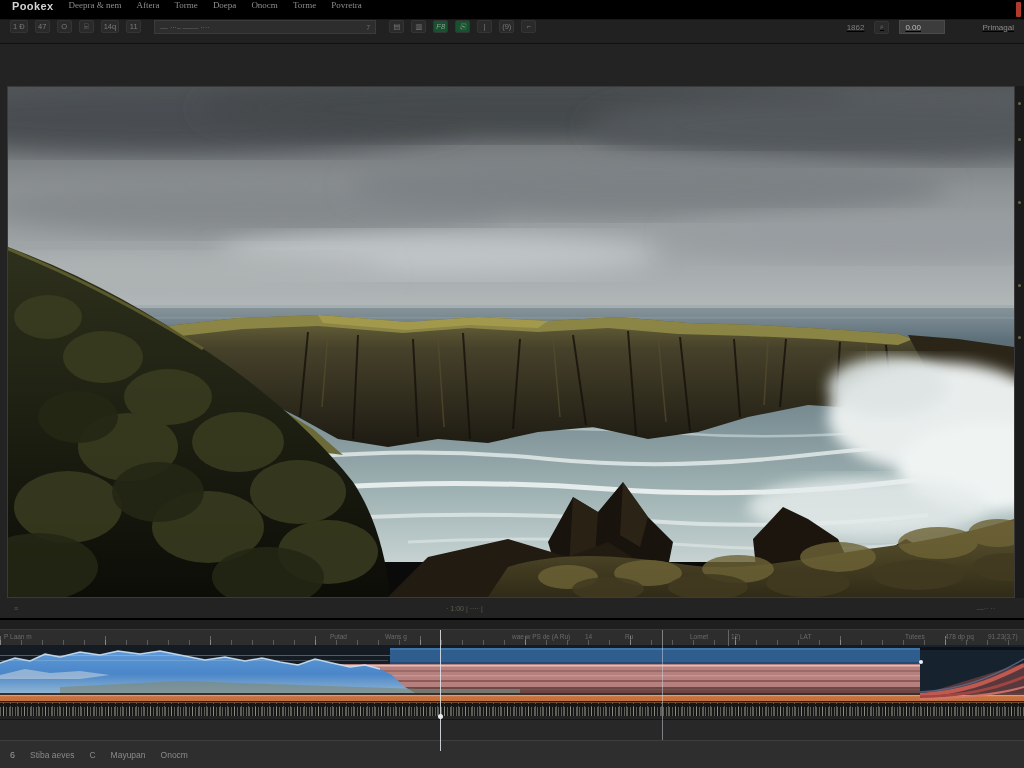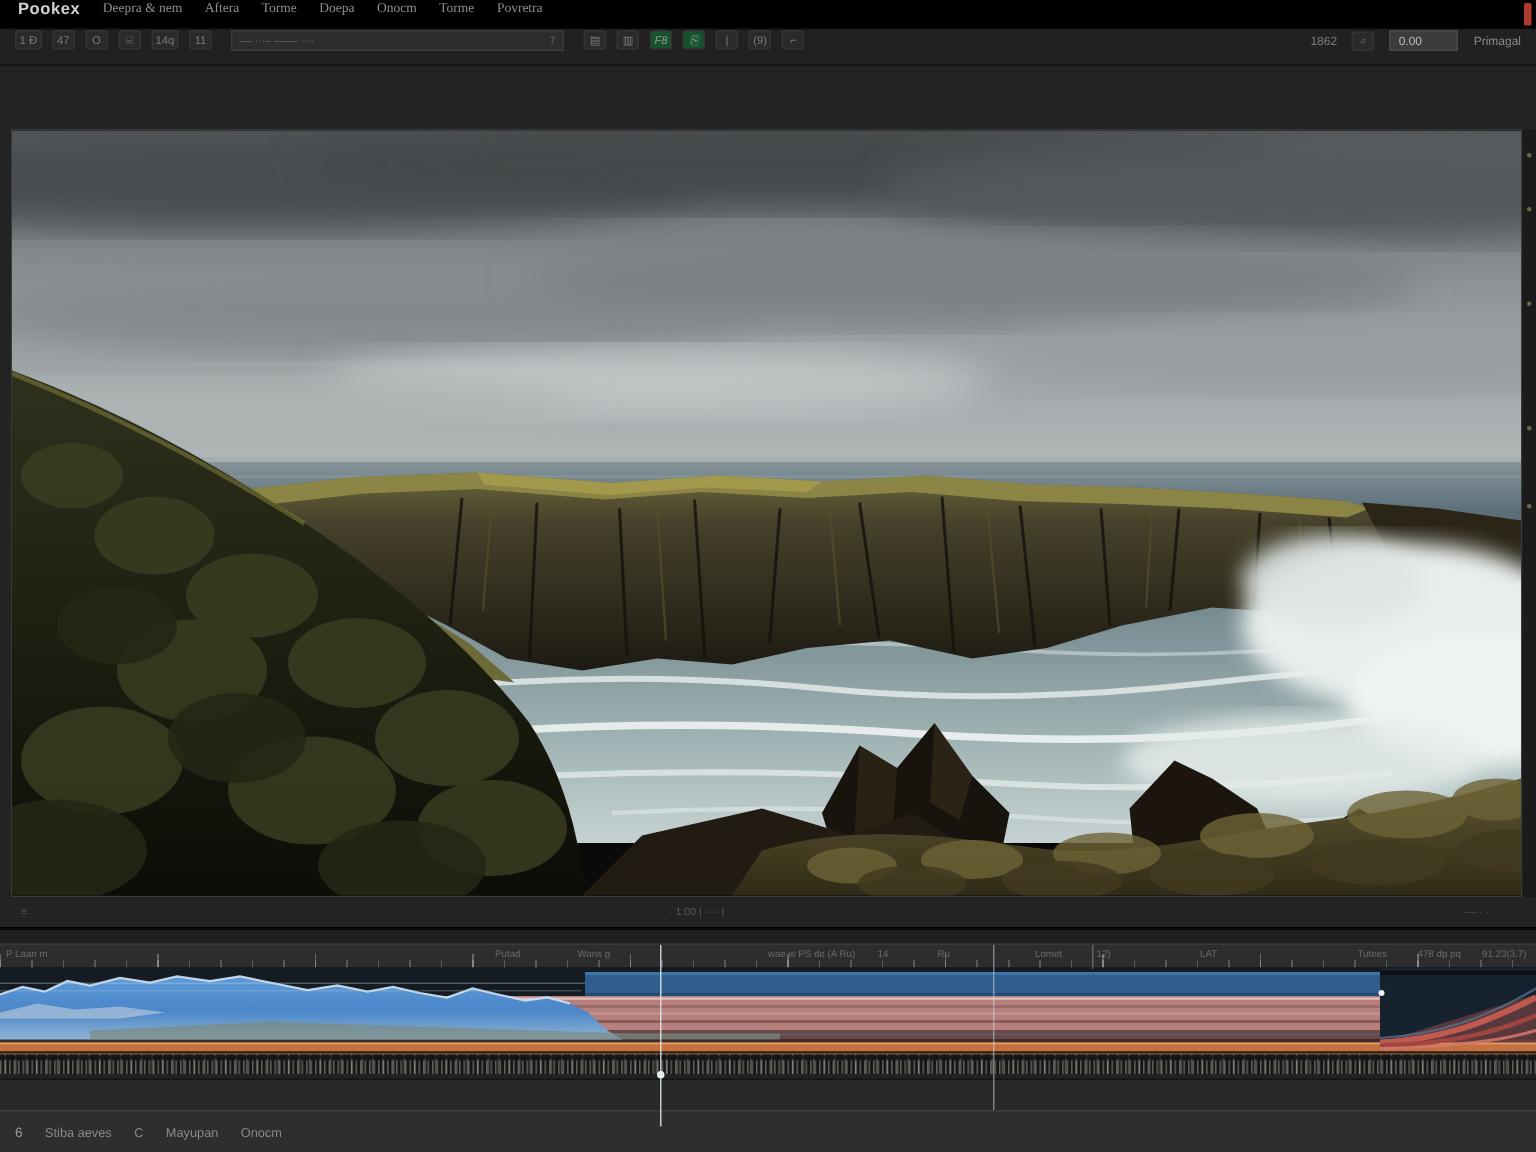--- a/index.html
+++ b/index.html
@@ -18,25 +18,25 @@
   
   .toolbar { height:24px; background:#212121; border-bottom:1px solid #101010;
     display:flex; align-items:flex-start; gap:7px; padding:0 10px; }
   .tb-icon { min-width:15px; height:13px; padding:0 2px; color:#7a7a7a; font-size:7.5px;
     display:flex; align-items:center; justify-content:center; background:#2a2a2a;
     border:1px solid #343434; border-radius:2px; }
   .tb-icon.bright { background:#14532d; color:#9a9a9a;font-style:italic; }
   .tb-input { width:222px; height:14px; background:#2d2d2d; border:1px solid #3b3b3b;
     color:#676767; font-size:7px; padding:0 5px; display:flex; align-items:center;
     justify-content:space-between; margin:0 6px; }
-  .tb-right { margin-left:auto; display:flex; align-items:center; gap:10px; }
+  .tb-right { margin-left:auto; display:flex; align-items:center; gap:10px;text-decoration:underline; }
   .tb-counter { color:#7e7e7e; font-size:8px; }
   .tb-timecode { min-width:46px; height:14px; background:#3c3c3c; border:1px solid #4a4a4a;
     color:#bdbdbd; font-size:8px; display:flex; align-items:center; padding:0 5px; }
-  .tb-label { color:#8a8a8a; font-size:8px; }
+  .tb-label { color:#8a8a8a; font-size:8px;margin-left:27px; }
 
   
   .viewer { position:relative; height:575px; background:#232323; border-bottom:1px solid #000; }
   .viewer-frame { position:absolute; left:7px; top:42px; width:1008px; height:512px;
     background:#000; border:1px solid #3a3a3a; }
   .canvas { position:absolute; left:8px; top:43px; width:1006px; height:510px; background:#0a0a0a; }
   .canvas svg { display:block; }
   .right-rail { position:absolute; right:0; top:42px; width:9px; height:512px; background:#1b1b1b; }
   .rail-dot { position:absolute; left:3px; width:3px; height:3px; border-radius:50%; background:#8a8a55; opacity:.7; }
   .status-strip { position:absolute; left:8px; right:9px; bottom:0; height:20px;

